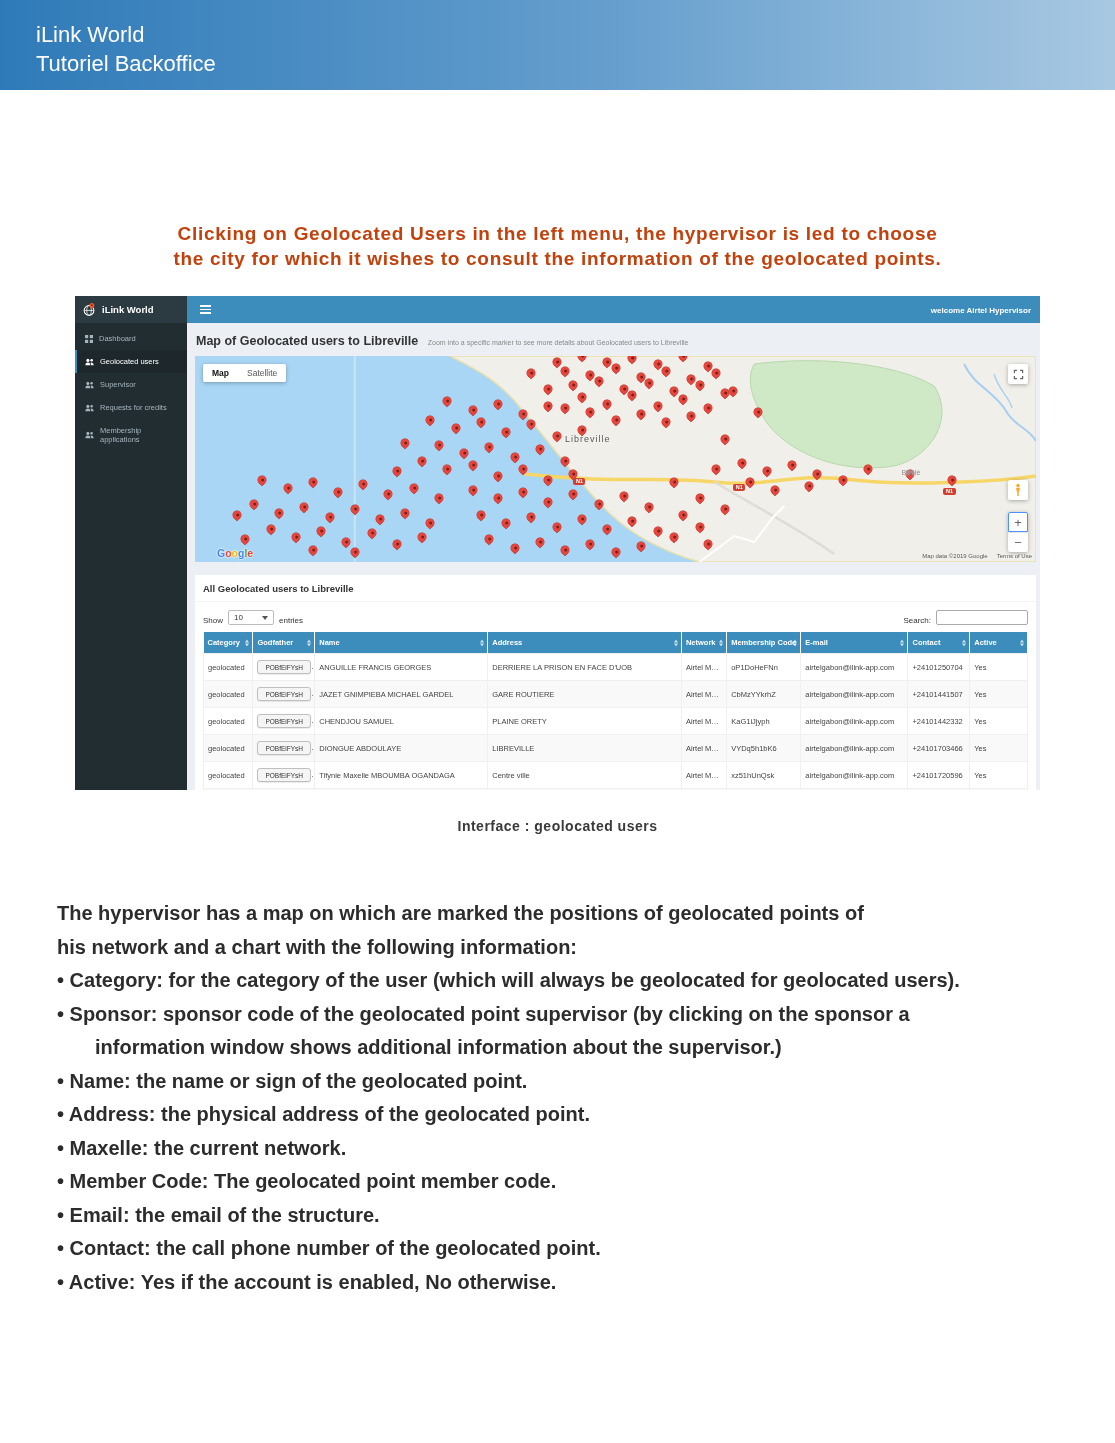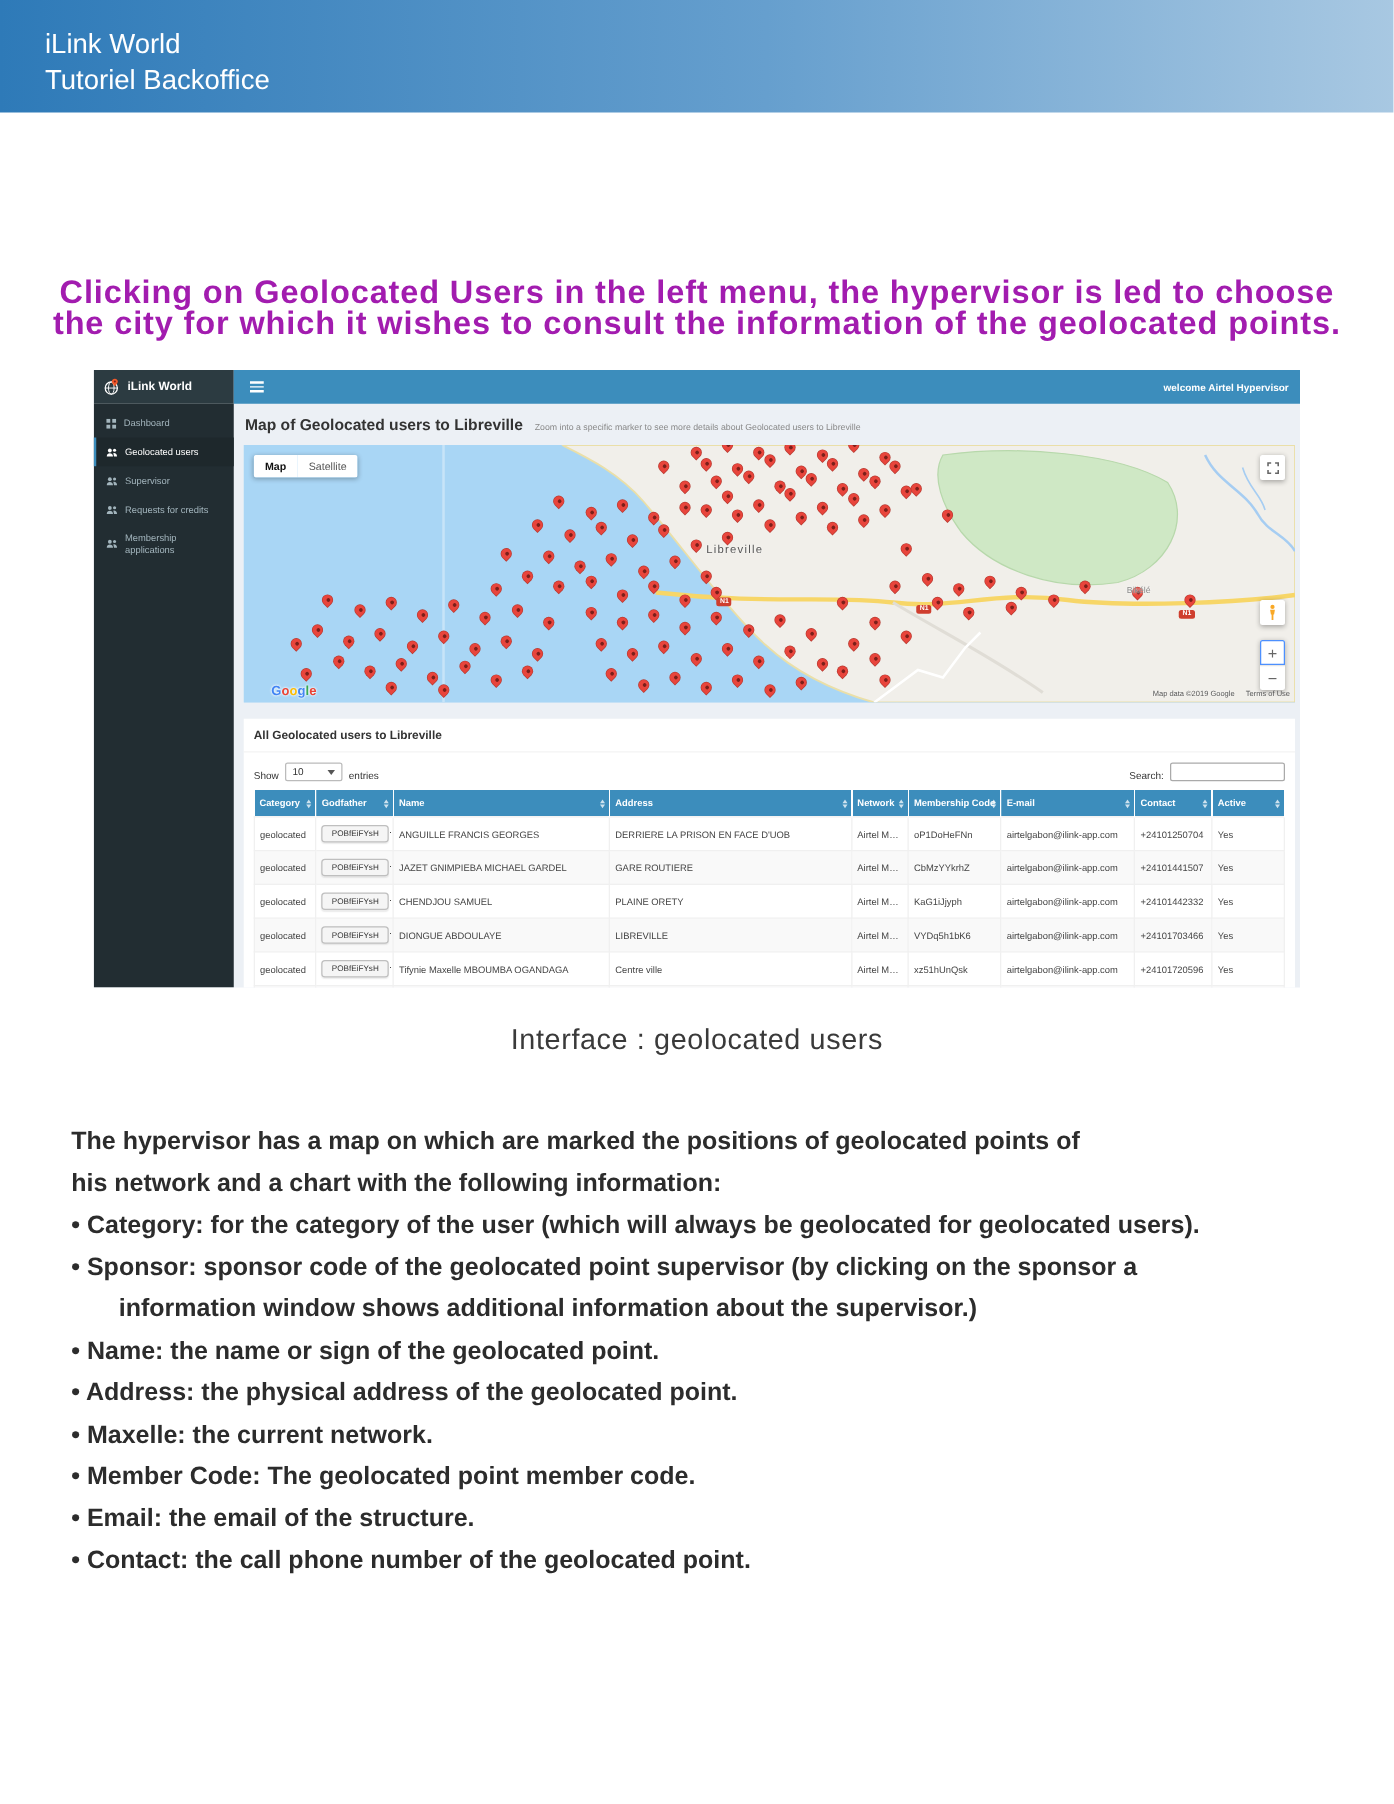--- a/index.html
+++ b/index.html
@@ -10,23 +10,23 @@
   
   .banner{position:absolute;left:0;top:0;width:1115px;height:90px;
           background:linear-gradient(90deg,#2e7ab8 0%,#669fce 55%,#a8c8e2 100%);}
   .banner .line{position:absolute;left:36px;color:#fff;font-size:22px;line-height:29px;font-weight:400;}
   .banner .l1{top:20px;} .banner .l2{top:49px;}
 
   
   .doc-title{position:absolute;top:170px;width:100%;text-align:center;
              font-size:29px;font-weight:bold;color:#666;letter-spacing:.5px;}
   .intro{position:absolute;top:221px;width:100%;text-align:center;
-         font-size:26px;font-weight:600;color:#a21caf;letter-spacing:.7px;line-height:25px;}
+         font-size:19px;font-weight:600;color:#c2410c;letter-spacing:.7px;line-height:25px;}
   .caption{position:absolute;top:818px;width:100%;text-align:center;
-           font-size:23px;font-weight:normal;color:#3a3a3a;letter-spacing:.5px;}
+           font-size:14px;font-weight:bold;color:#3a3a3a;letter-spacing:.5px;}
   .doc{position:absolute;left:57px;top:897px;width:930px;font-size:20px;
        line-height:33.5px;color:#2c2c2c;font-weight:600;}
   .doc .line.indent{padding-left:38px;}
 
   
   .footer{position:absolute;left:0;top:1358px;width:1115px;height:85px;
           background:#266a9d;border:3px solid #000;display:flex;align-items:center;justify-content:center;}
   .footer span{color:#fff;font-size:20px;}
 
   
@@ -529,15 +529,16 @@
       <div class="line">his network and a chart with the following information:</div>
       <div class="line">• Category: for the category of the user (which will always be geolocated for geolocated users).</div>
       <div class="line">• Sponsor: sponsor code of the geolocated point supervisor (by clicking on the sponsor a</div>
       <div class="line indent">information window shows additional information about the supervisor.)</div>
       <div class="line">• Name: the name or sign of the geolocated point.</div>
       <div class="line">• Address: the physical address of the geolocated point.</div>
       <div class="line">• Maxelle: the current network.</div>
       <div class="line">• Member Code: The geolocated point member code.</div>
       <div class="line">• Email: the email of the structure.</div>
       <div class="line">• Contact: the call phone number of the geolocated point.</div>
+      <div class="line">• Active: Yes if the account is enabled, No otherwise.</div>
     </div>
 
 </div>
 
 </body></html>

